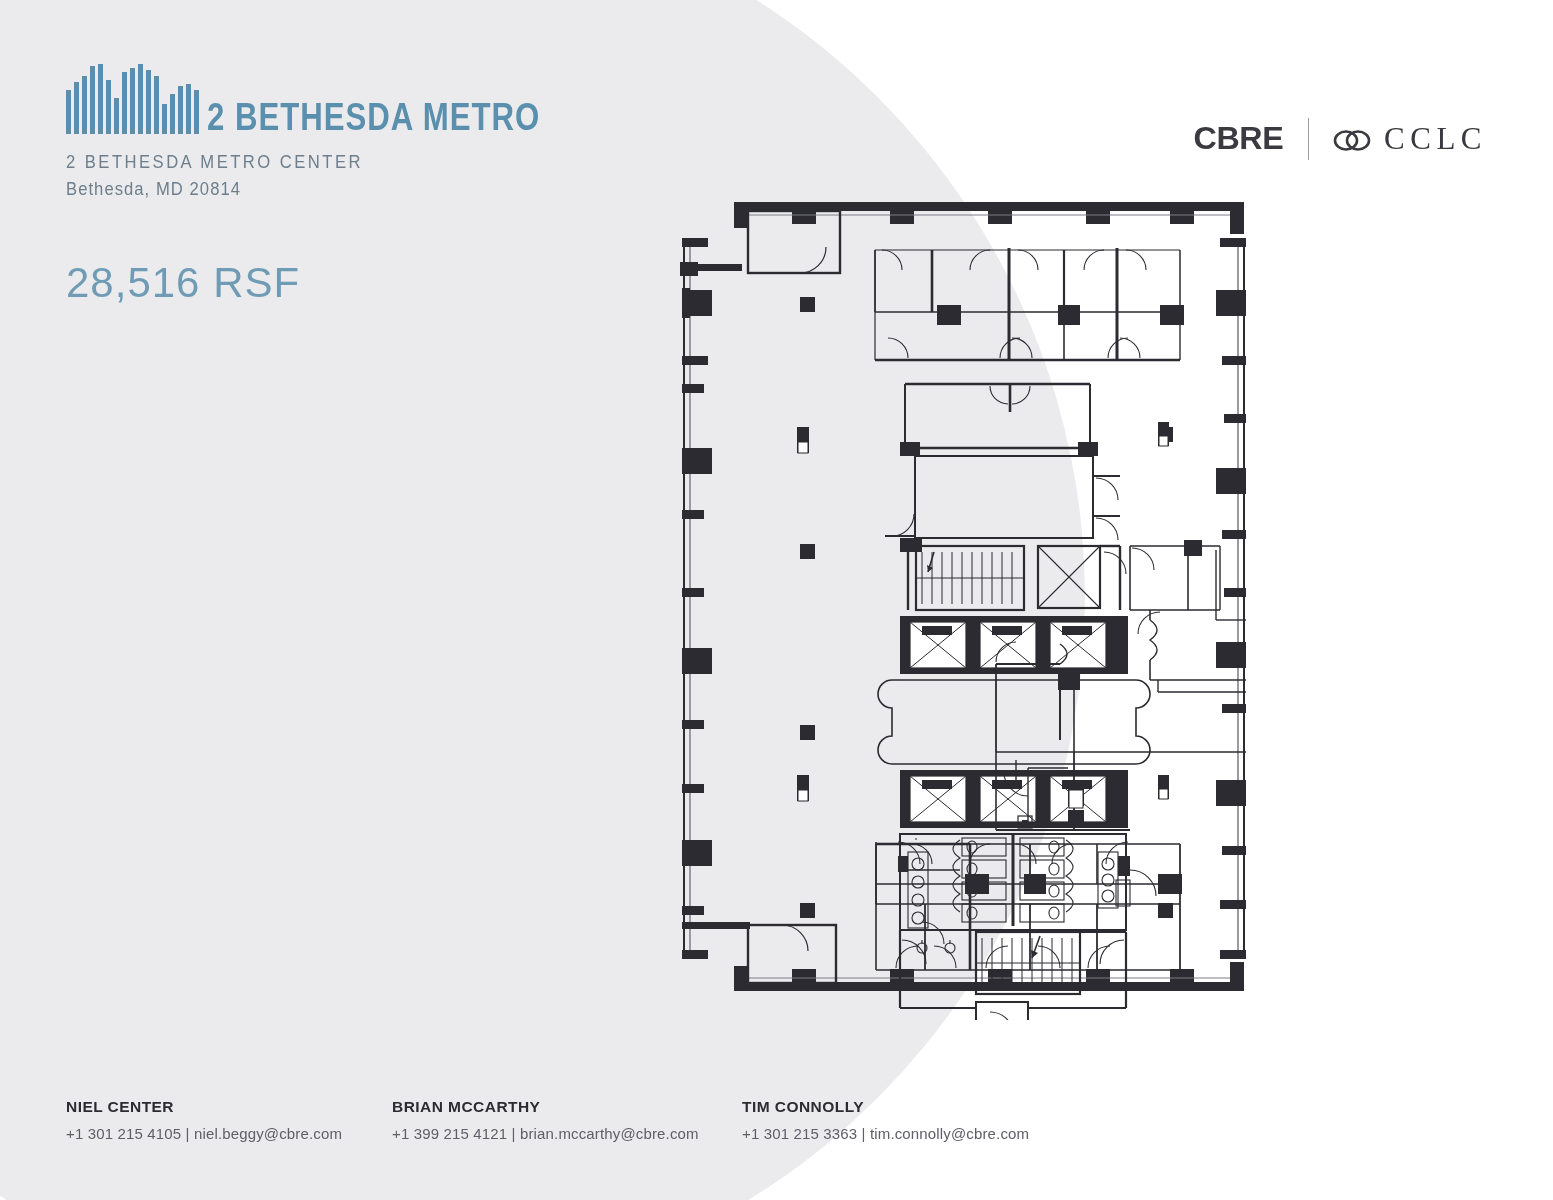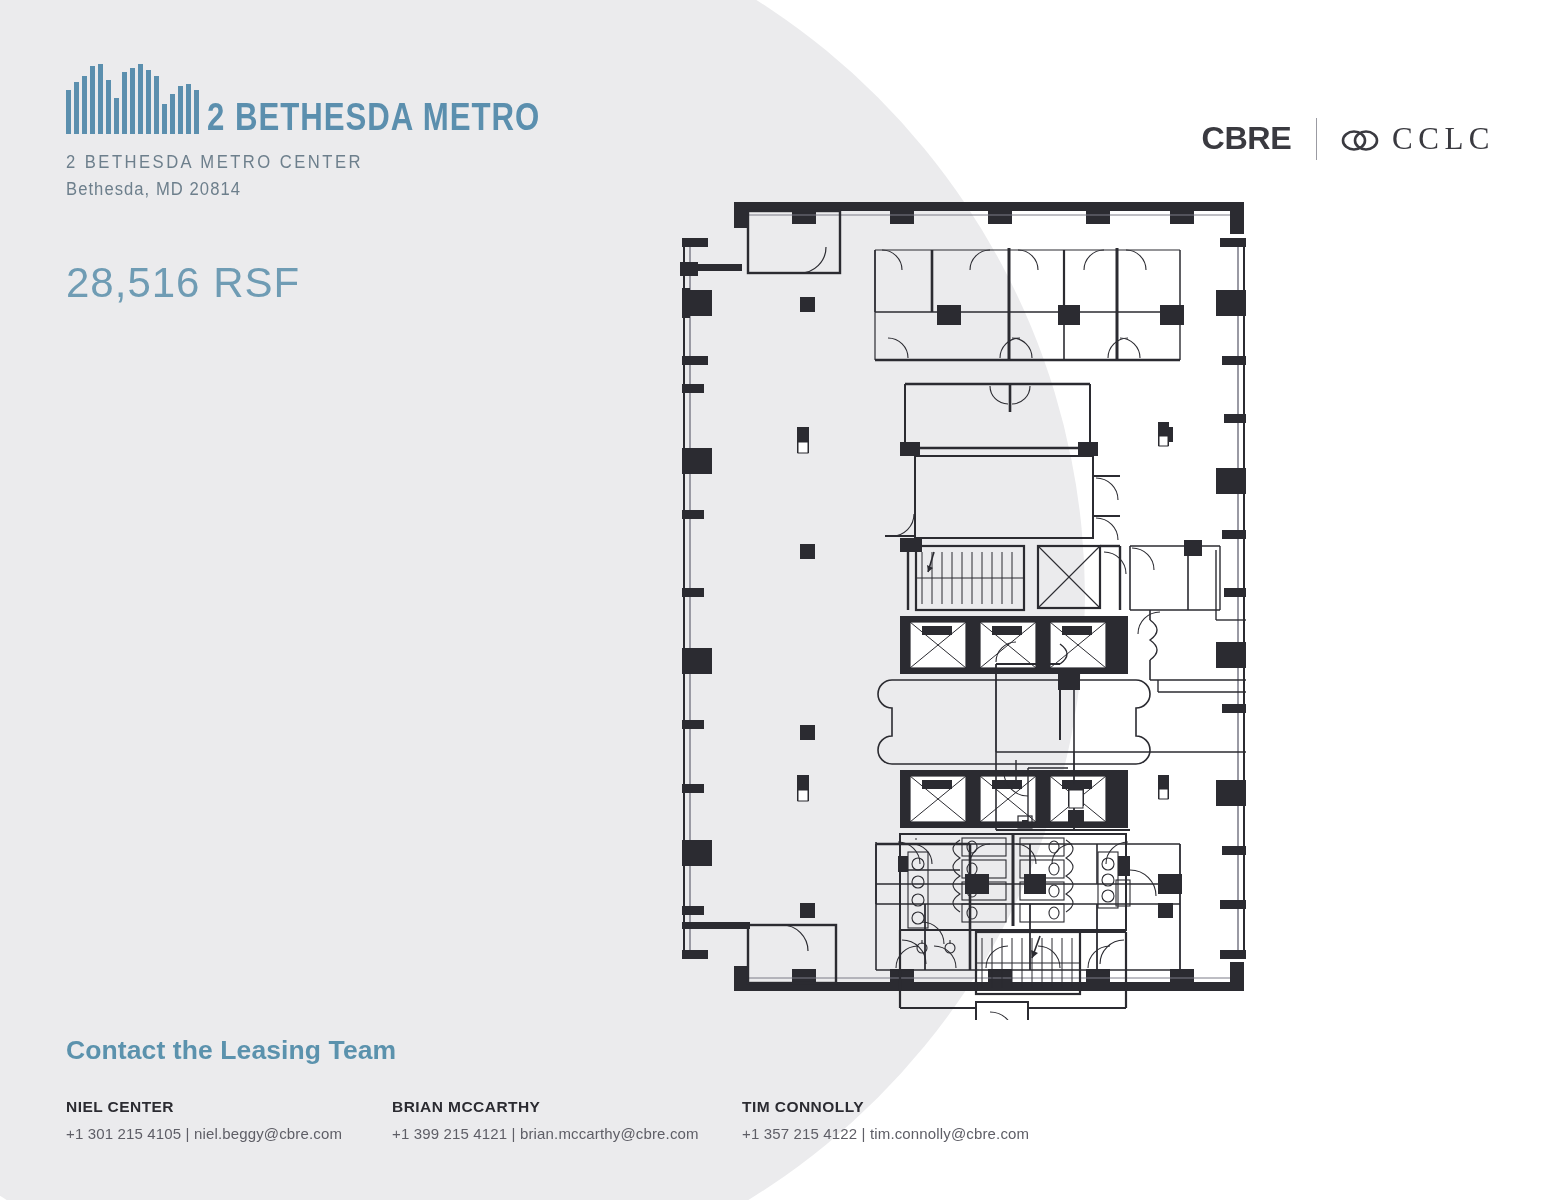--- a/index.html
+++ b/index.html
@@ -50,21 +50,21 @@
     font-size:59px;color:#2b2b31;letter-spacing:.5px;line-height:1;
     white-space:nowrap;
   }
   .suite-rsf{
     margin-top:14px;
     font-size:42px;color:#6f9cb4;letter-spacing:1px;line-height:1;
     white-space:nowrap;
   }
 
   
-  .cobrand{position:absolute;right:58px;top:118px;display:flex;align-items:center;gap:24px;z-index:5;}
+  .cobrand{position:absolute;right:66px;top:118px;display:flex;align-items:center;gap:24px;z-index:5;}
   .cbre-mark{
     font-weight:700;font-size:31px;letter-spacing:-.4px;color:#3a3a40;
     transform:scaleX(1.04);transform-origin:right center;
   }
   .cobrand-div{width:1.5px;height:42px;background:#9b9ba2;}
   .cclc{display:flex;align-items:flex-end;gap:13px;}
   .cclc-text{
     font-family:"Liberation Serif", serif;
     font-size:31px;letter-spacing:5.5px;color:#3a3a40;
   }
@@ -660,30 +660,29 @@
         <path d="M400 788 A 22 22 0 0 0 378 766"></path>
         <path d="M428 788 A 22 22 0 0 1 450 766"></path>
       </g>
 
       <g fill="none" stroke="none"></g>
 
     </svg>
   </div>
 
   <div class="contact">
-    <div class="contact-head">Contact the Leasing Team</div>
     <div class="contact-row">
       <div class="contact-col">
         <div class="c-name">NIEL CENTER</div>
         <div class="c-info">+1 301 215 4105 | niel.beggy@cbre.com</div>
       </div>
       <div class="contact-col">
         <div class="c-name">BRIAN MCCARTHY</div>
         <div class="c-info">+1 399 215 4121 | brian.mccarthy@cbre.com</div>
       </div>
       <div class="contact-col">
         <div class="c-name">TIM CONNOLLY</div>
-        <div class="c-info">+1 357 215 4122 | tim.connolly@cbre.com</div>
+        <div class="c-info">+1 301 215 3363 | tim.connolly@cbre.com</div>
       </div>
     </div>
   </div>
 
 </div>
 
 </body></html>

